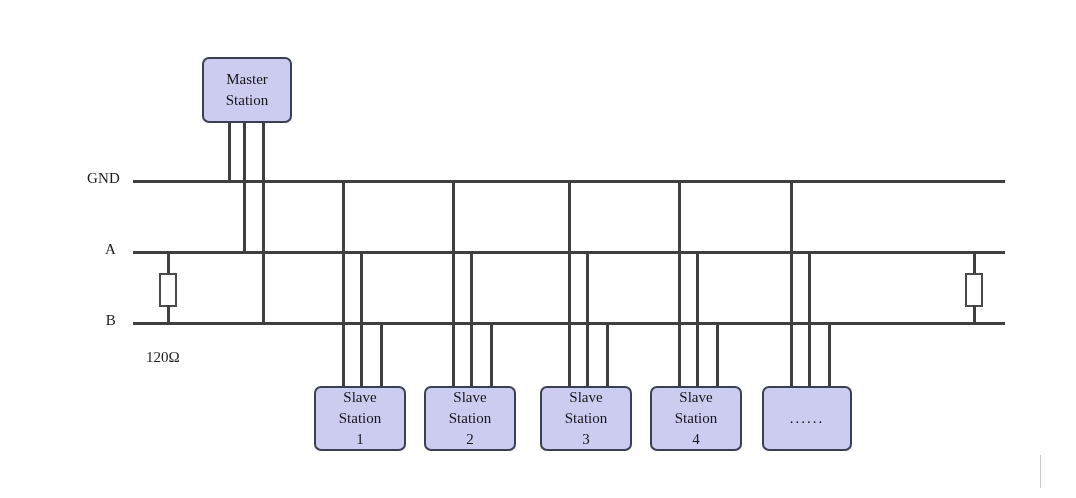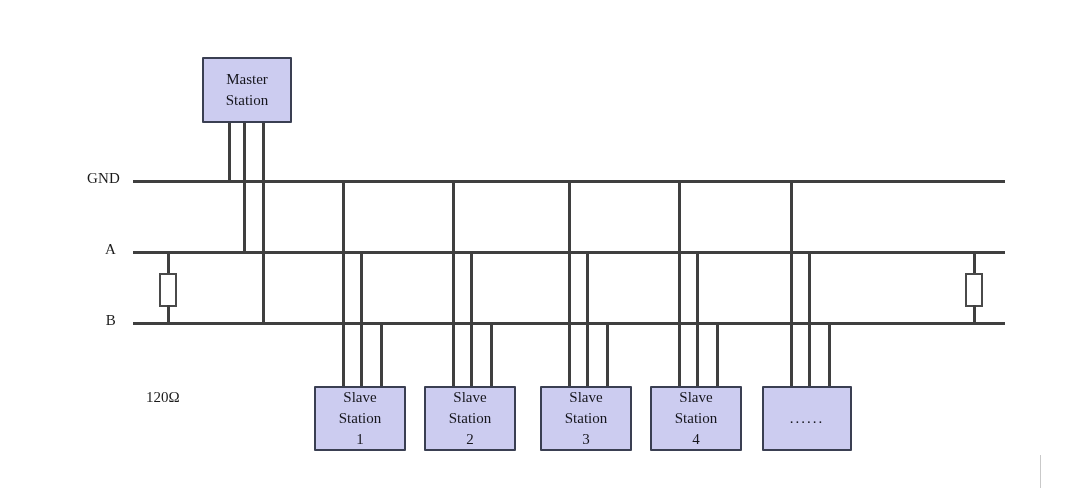--- a/index.html
+++ b/index.html
@@ -54,21 +54,21 @@
     font-size: 15px;
     color: #1a1a1a;
     white-space: nowrap;
   }
 
   
   .station {
     position: absolute;
     background: #ccccf0;
     border: 2px solid #3a3f52;
-    border-radius: 1px;
+    border-radius: 7px;
     box-sizing: border-box;
     display: flex;
     flex-direction: column;
     align-items: center;
     justify-content: center;
     color: #16161d;
     font-size: 15px;
     line-height: 1.42;
     text-align: center;
   }
@@ -94,21 +94,21 @@
   <div class="bus" style="left:133px; top:251px; width:872px;"></div>
   <div class="bus" style="left:133px; top:322px; width:872px;"></div>
 
   <div class="bus-label" style="left:40px; top:170px; width:80px;">GND</div>
   <div class="bus-label" style="left:36px; top:241px; width:80px;">A</div>
   <div class="bus-label" style="left:36px; top:312px; width:80px;">B</div>
 
   <div class="wire" style="left:167px; top:251px; height:24px;"></div>
   <div class="resistor" style="left:159px; top:273px;"></div>
   <div class="wire" style="left:167px; top:305px; height:20px;"></div>
-  <div class="resistor-label" style="left:146px; top:349px;margin-top:40px;">120Ω</div>
+  <div class="resistor-label" style="left:146px; top:349px;">120Ω</div>
 
   <div class="wire" style="left:973px; top:251px; height:24px;"></div>
   <div class="resistor" style="left:965px; top:273px;"></div>
   <div class="wire" style="left:973px; top:305px; height:20px;"></div>
 
   <div class="wire" style="left:228px; top:121px; height:61px;"></div>
   <div class="wire" style="left:243px; top:121px; height:132px;"></div>
   <div class="wire" style="left:262px; top:121px; height:203px;"></div>
 
   <div class="station" style="left:202px; top:57px; width:90px; height:66px;">

